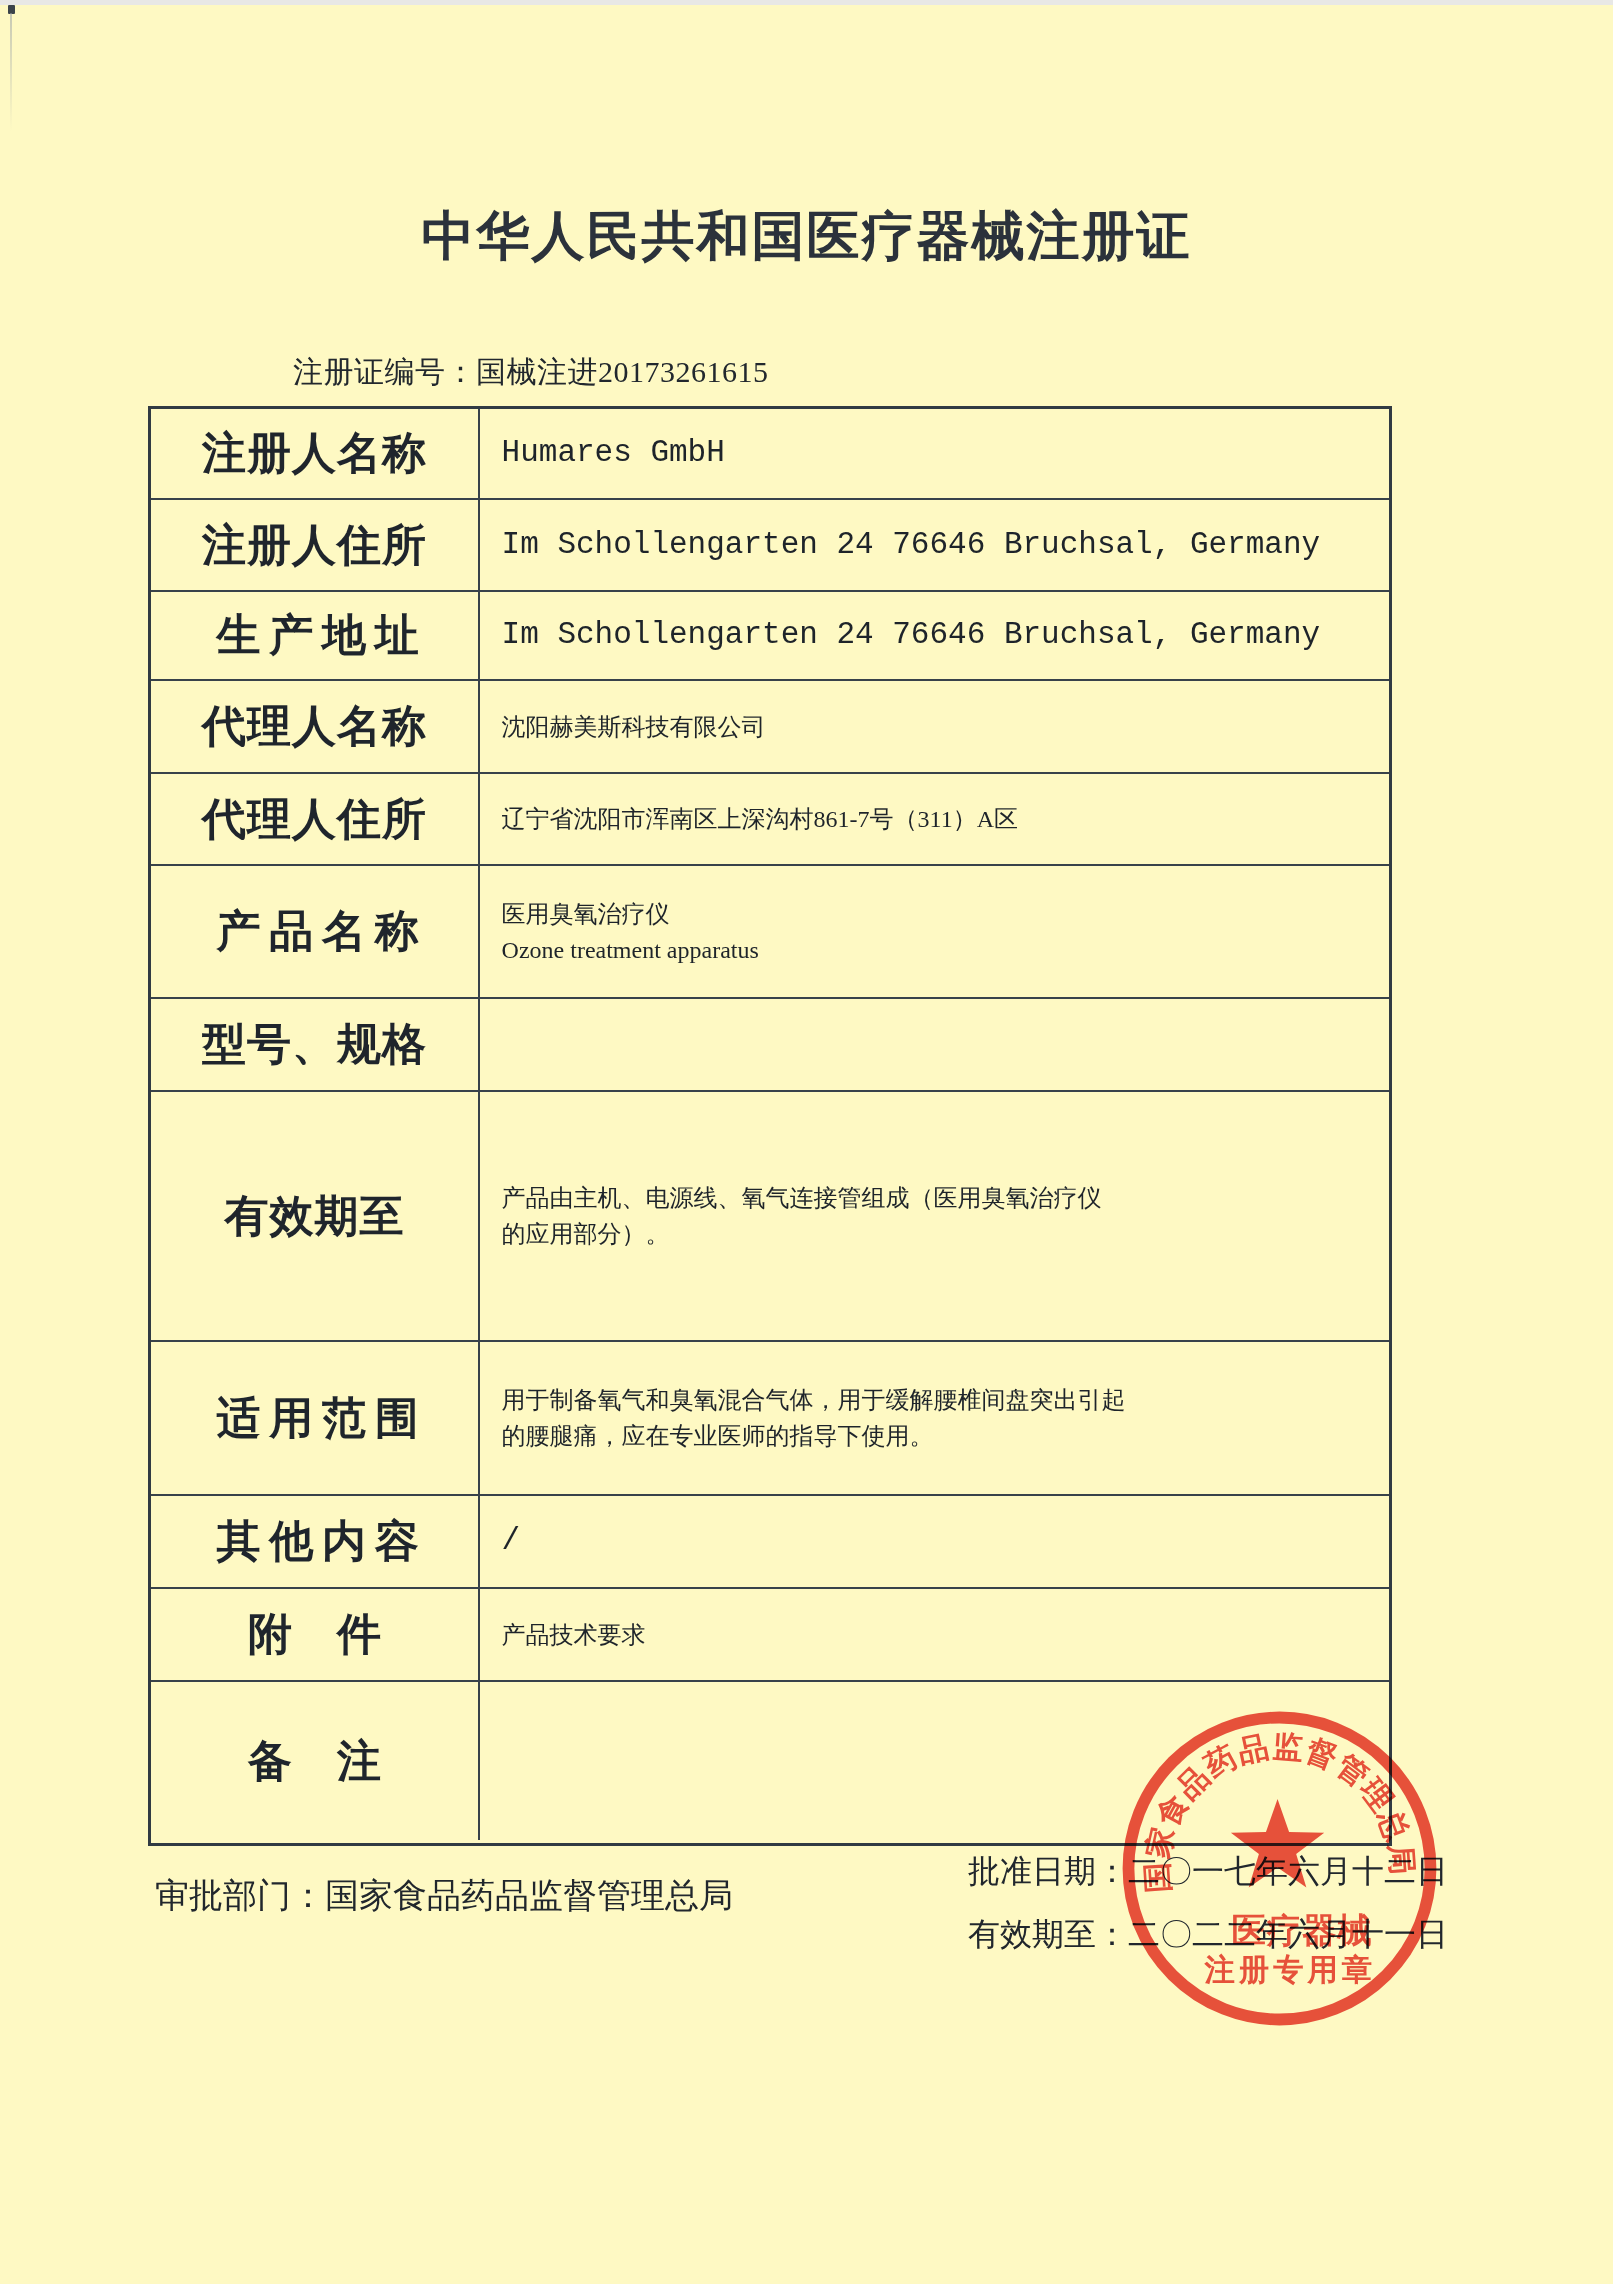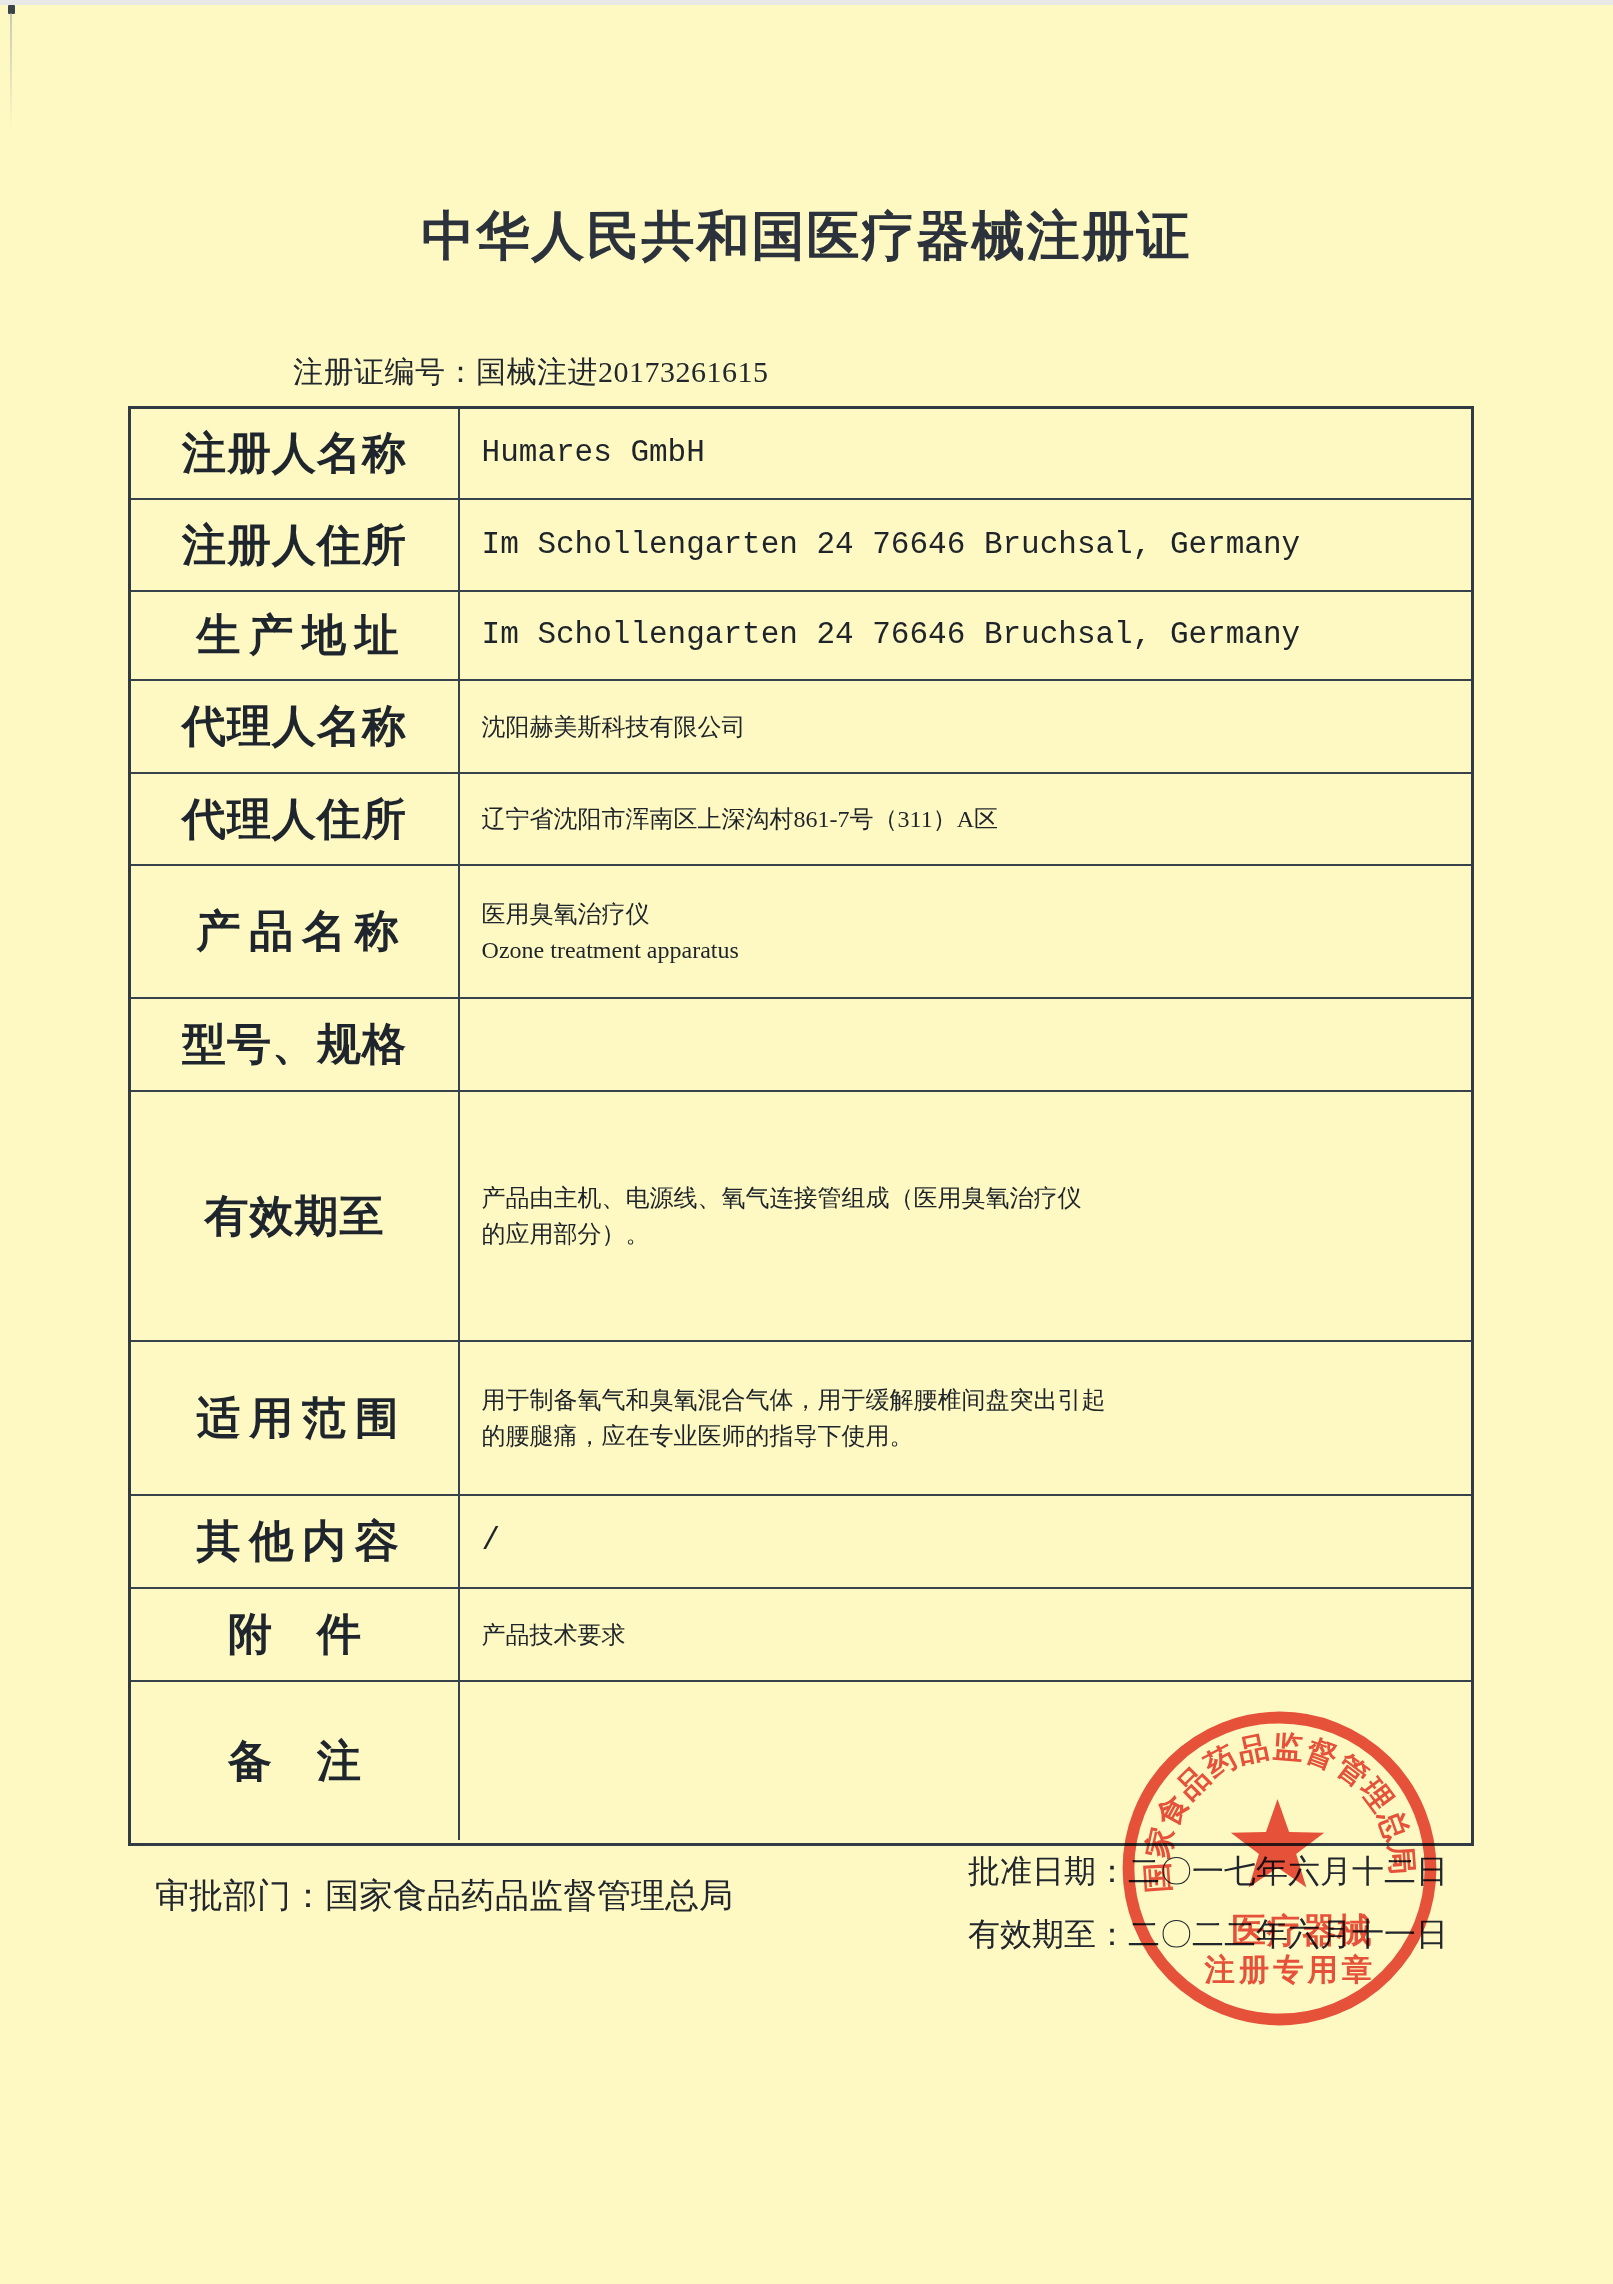--- a/index.html
+++ b/index.html
@@ -15,21 +15,21 @@
 
   .title{
     position:absolute; left:0; right:0; top:196px; margin:0;
     text-align:center; font-size:53px; font-weight:bold; letter-spacing:2px; color:#2b323b;
   }
   .certno{
     position:absolute; left:293px; top:347px; font-size:30px; letter-spacing:0.5px; color:#22282e;
   }
 
   .regtable{
-    position:absolute; left:128px; top:401px; width:1346px; height:1440px;
+    position:absolute; left:148px; top:401px; width:1244px; height:1440px;
     border:3.9px solid #313b43; box-sizing:border-box;
   }
   .row{display:flex; box-sizing:border-box; border-bottom:2.9px solid #38424a;}
   .row:last-child{border-bottom:none;}
   .cell{box-sizing:border-box; display:flex; align-items:center;}
   .cell.label{
     width:329px; border-right:2.9px solid #38424a; justify-content:center;
     font-size:44px; font-weight:bold; letter-spacing:1px; color:#1f252c; text-align:center;
   }
   .cell.label.sp4{letter-spacing:8.8px; padding-left:15px;}

